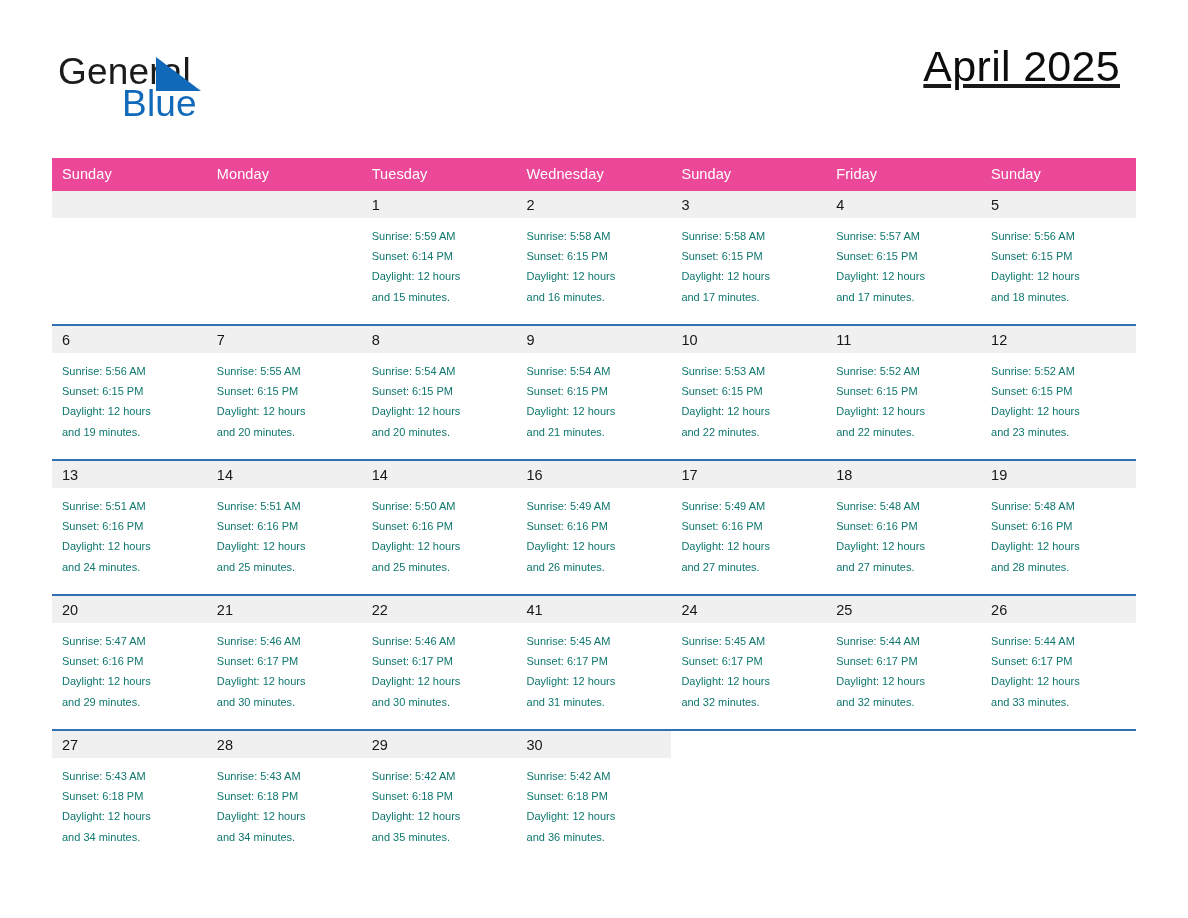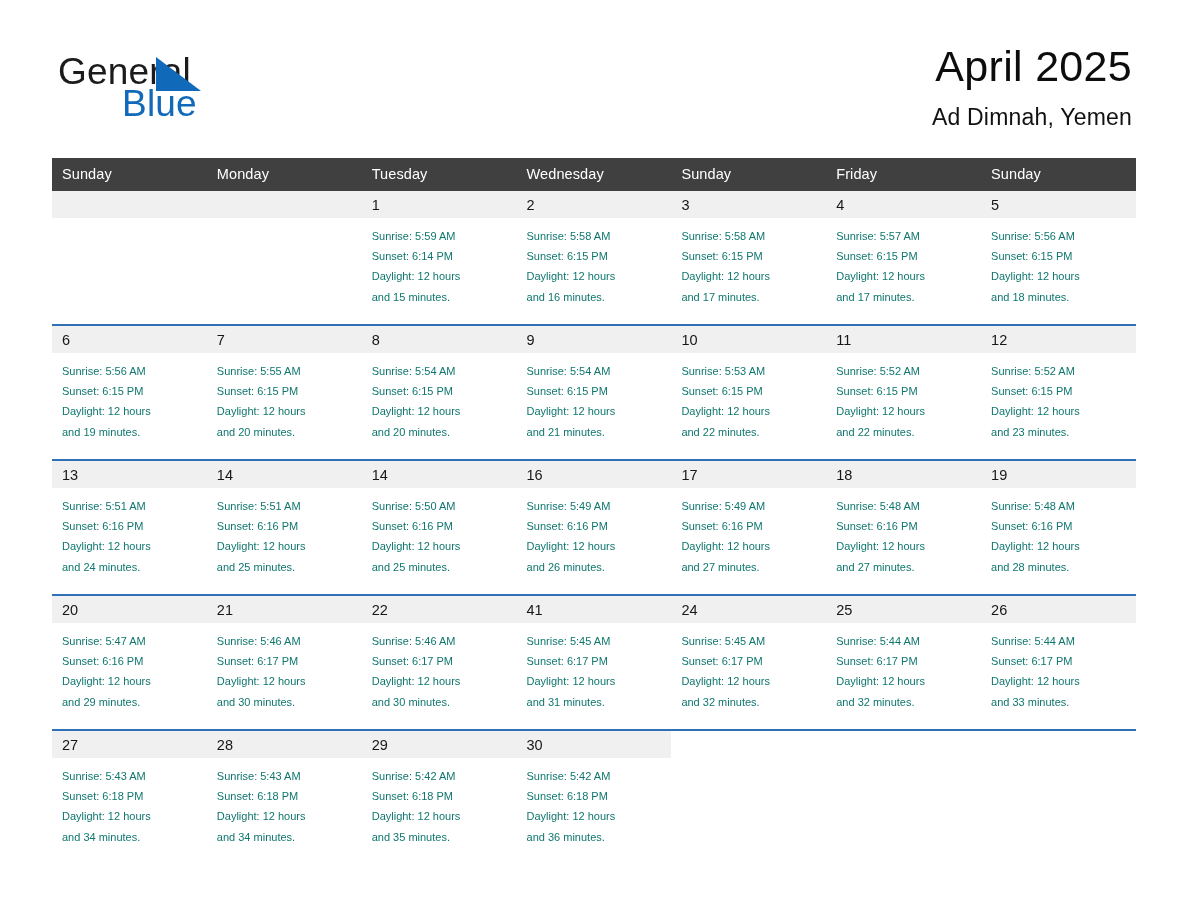--- a/index.html
+++ b/index.html
@@ -59,23 +59,24 @@
     top: 32px;
     font-size: 37px;
     line-height: 40px;
     letter-spacing: 0.2px;
     color: #1169ba;
     font-weight: 400;
   }
 
   .titles {
     position: absolute;
-    right: 4px;
+    right: 16px;
     top: 0;
     text-align: right;
+    text-decoration: underline;
   }
   .cal-title {
     font-size: 43px;
     line-height: 52px;
     font-weight: 400;
     color: #0d0d0d;
     letter-spacing: 0.3px;
   }
   .cal-subtitle {
     margin-top: 11px;
@@ -91,21 +92,21 @@
     position: absolute;
     left: 52px;
     top: 158px;
     width: 1084px;
     border-collapse: collapse;
     table-layout: fixed;
   }
   .calendar col { width: 154.85px; }
 
   thead th {
-    background: #404040;
+    background: #ec4899;
     color: #ffffff;
     font-size: 14.5px;
     font-weight: 400;
     text-align: left;
     padding: 8px 0 9px 10px;
     letter-spacing: 0.1px;
     height: 15px;
     vertical-align: middle;
   }
 
@@ -158,21 +159,20 @@
       <span class="brand-tri">
         <svg width="45" height="34" viewBox="0 0 45 34" xmlns="http://www.w3.org/2000/svg">
           <polygon points="0,0 0,34 45,34" fill="#1169ba"></polygon>
         </svg>
       </span>
       <span class="brand-blue">Blue</span>
     </div>
 
     <div class="titles">
       <div class="cal-title">April 2025</div>
-      <div class="cal-subtitle">Ad Dimnah, Yemen</div>
     </div>
 
   </div>
 
   <table class="calendar">
     <colgroup>
       <col>
         <col>
         <col>
         <col>

